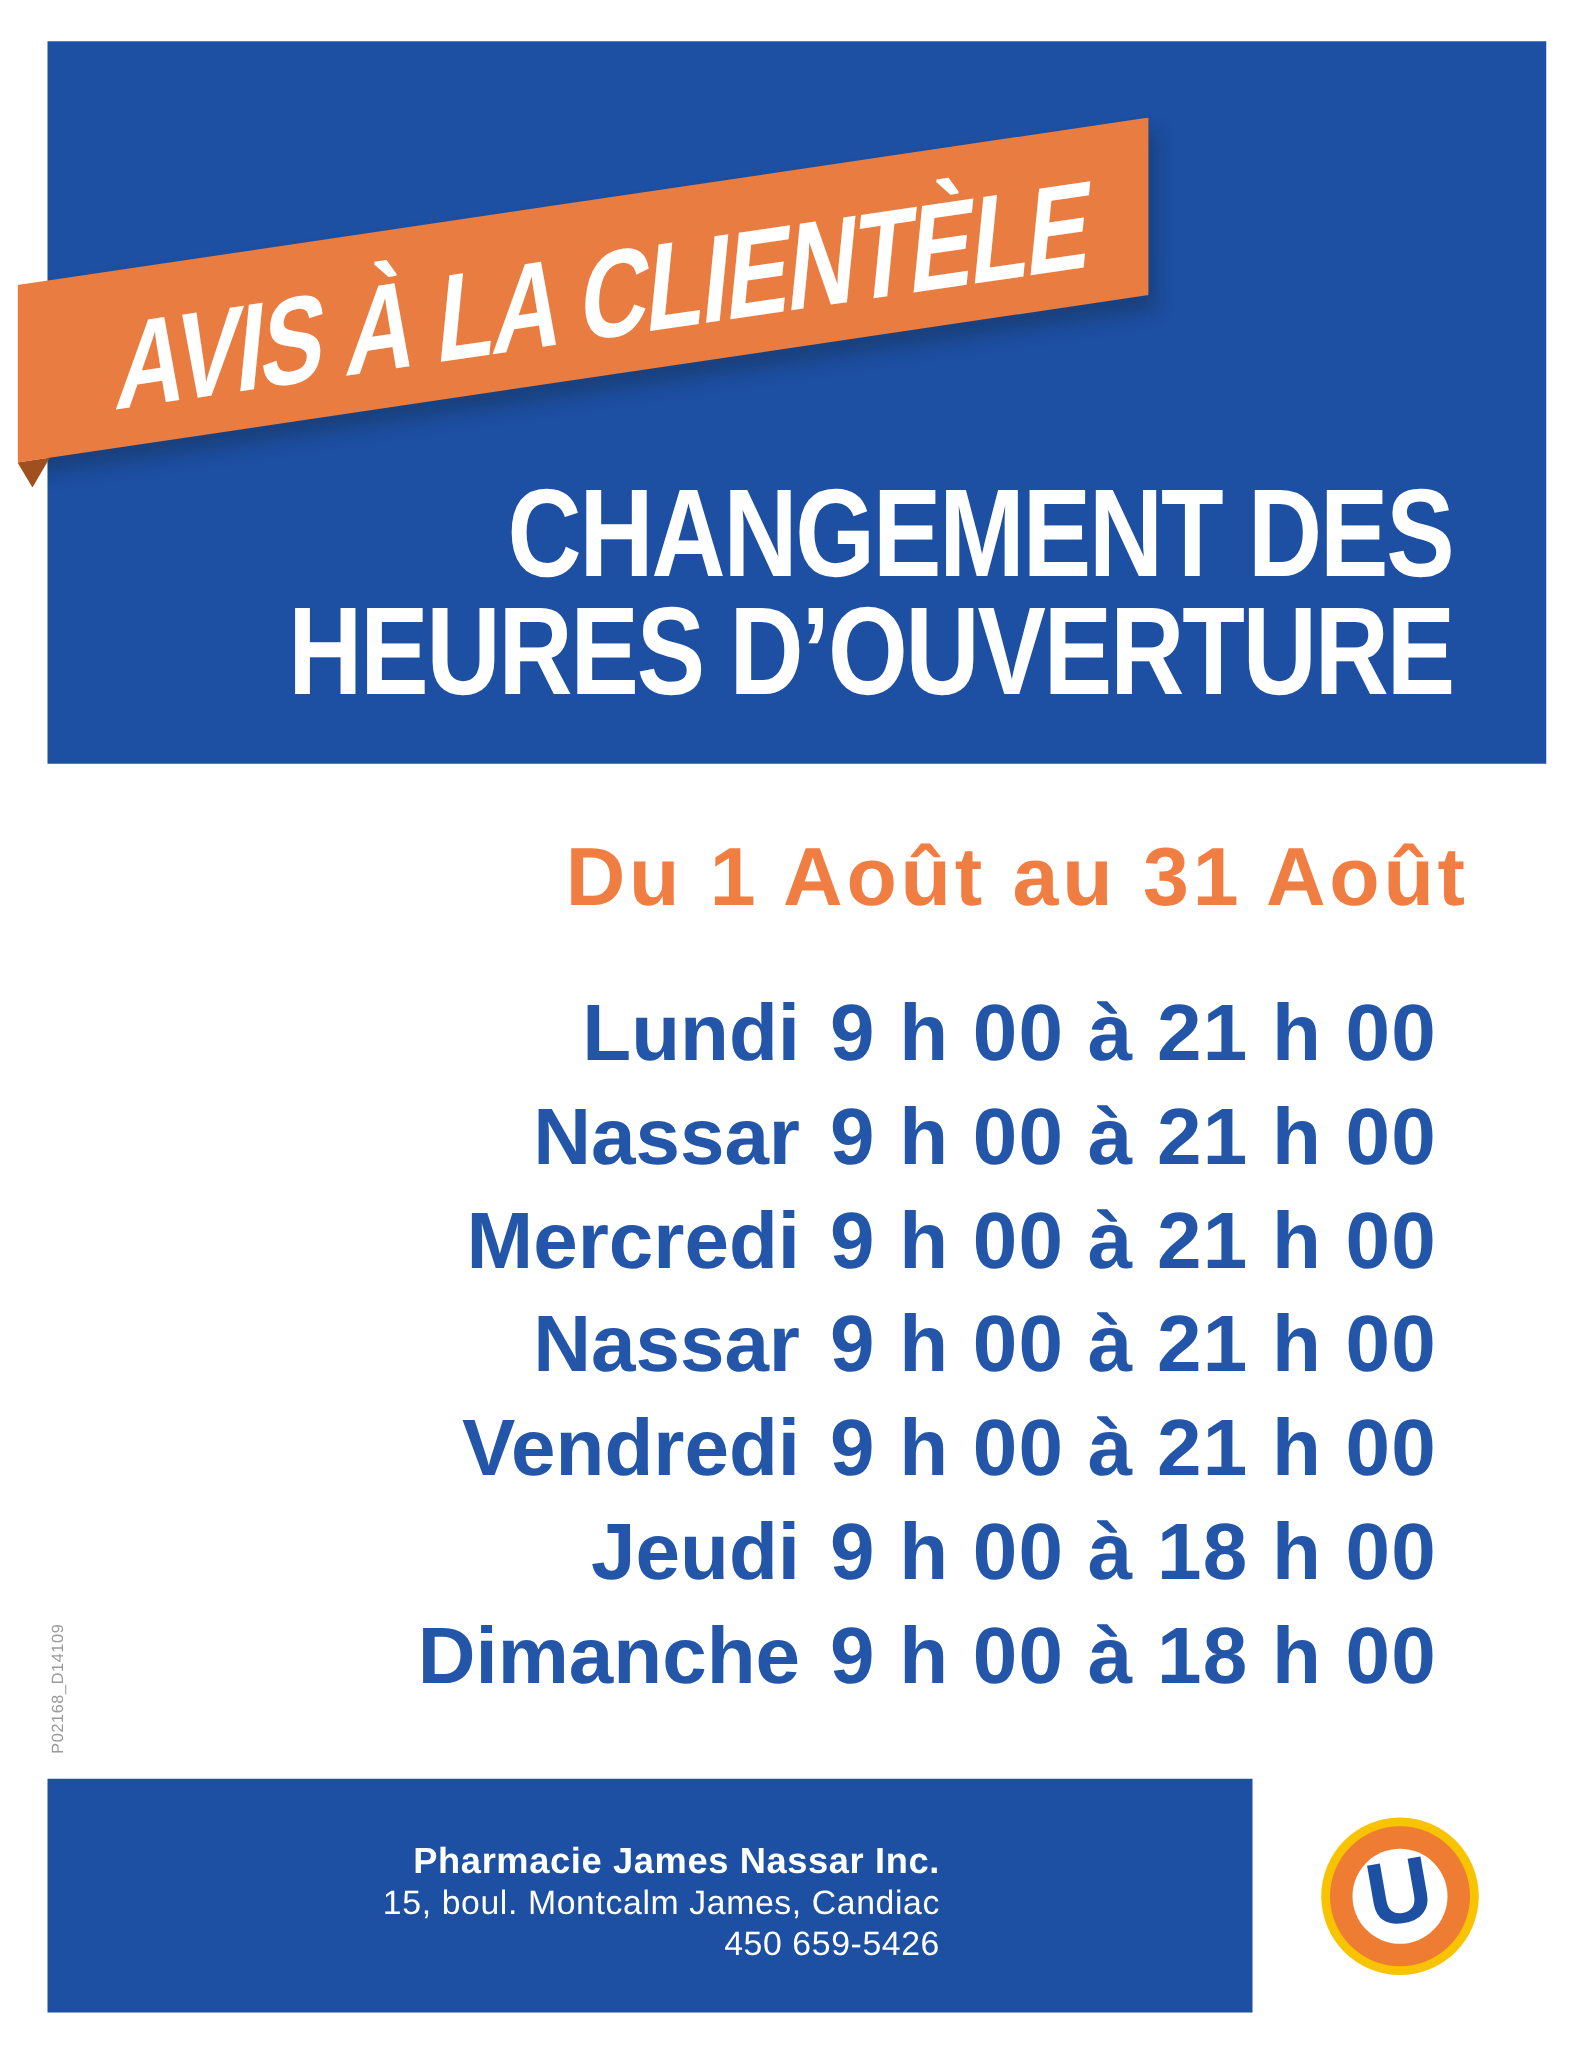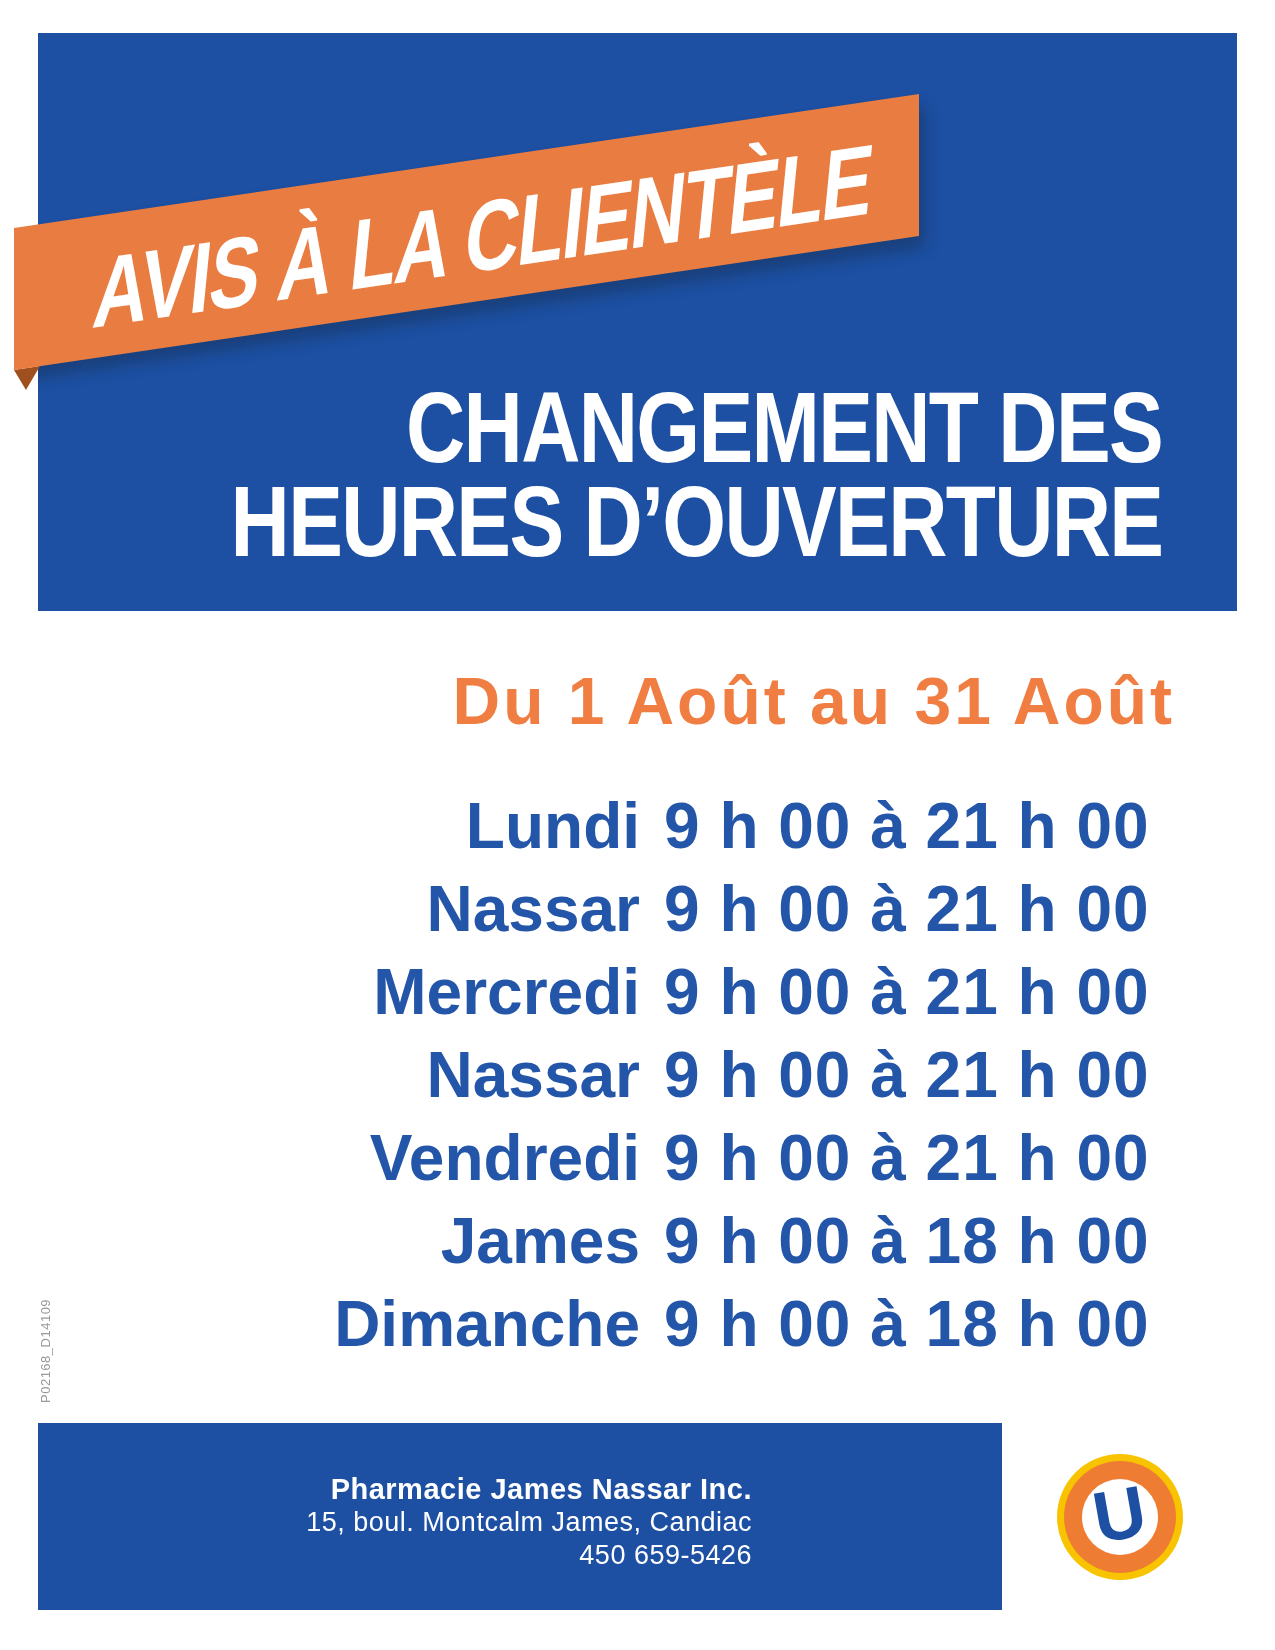--- a/index.html
+++ b/index.html
@@ -241,21 +241,21 @@
     <div class="day-label">Lundi</div>
     <div class="hours-value">9 h 00 à 21 h 00</div>
     <div class="day-label">Nassar</div>
     <div class="hours-value">9 h 00 à 21 h 00</div>
     <div class="day-label">Mercredi</div>
     <div class="hours-value">9 h 00 à 21 h 00</div>
     <div class="day-label">Nassar</div>
     <div class="hours-value">9 h 00 à 21 h 00</div>
     <div class="day-label">Vendredi</div>
     <div class="hours-value">9 h 00 à 21 h 00</div>
-    <div class="day-label">James</div>
+    <div class="day-label">Jeudi</div>
     <div class="hours-value">9 h 00 à 18 h 00</div>
     <div class="day-label">Dimanche</div>
     <div class="hours-value">9 h 00 à 18 h 00</div>
   </div>
 
   <div class="print-code">P02168_D14109</div>
 
   <div class="footer-bar">
     <div class="footer-info">
       <div class="pharmacy-name">Pharmacie James Nassar Inc.</div>

